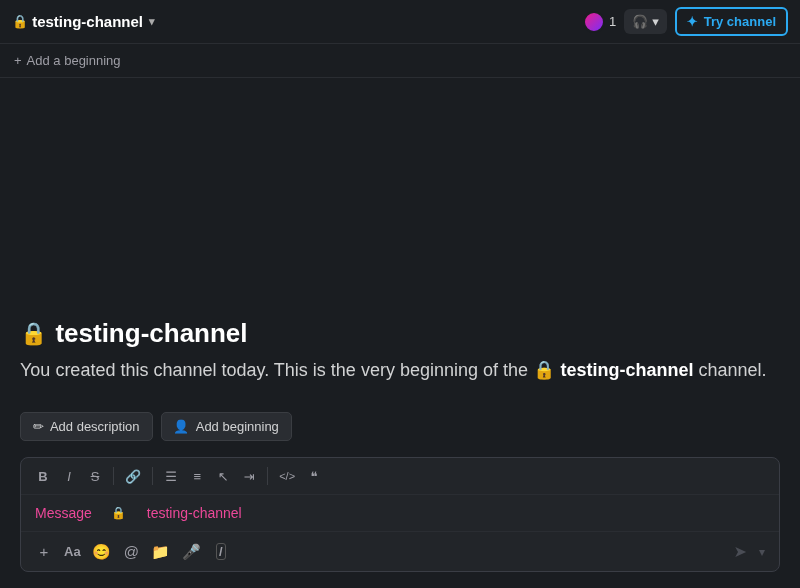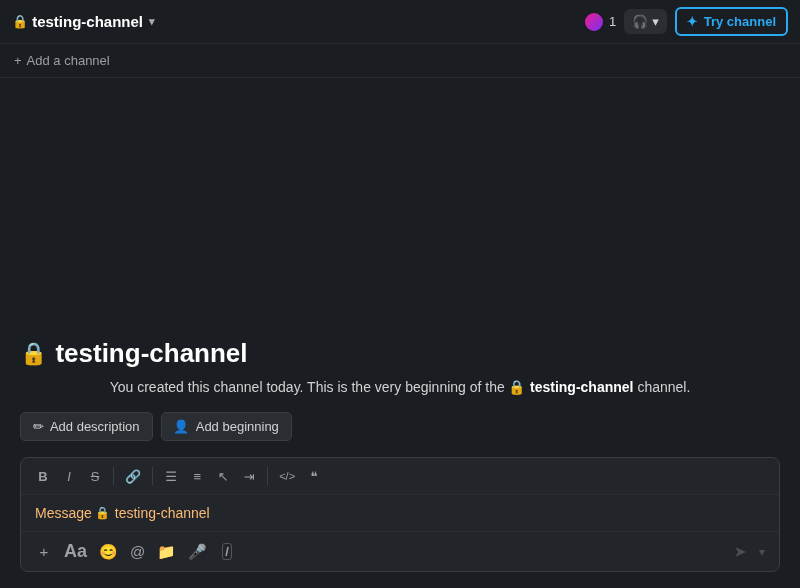--- a/index.html
+++ b/index.html
@@ -141,25 +141,24 @@
       gap: 8px;
       font-size: 26px;
       font-weight: 900;
       color: #fff;
       margin-bottom: 8px;
     }
     .lock-icon-lg {
       font-size: 22px;
     }
     .channel-intro-desc {
-      font-size: 14px;
+      font-size: 18px;
       color: #d1d2d3;
-      margin-bottom: 14px;
+      margin-bottom: 28px;
       line-height: 1.5;
-      text-align: center;
     }
     .channel-intro-desc .channel-name-bold {
       font-weight: 700;
       color: #fff;
     }
     .intro-actions {
       display: flex;
       gap: 8px;
     }
     .intro-btn {
@@ -206,26 +205,26 @@
     }
     .toolbar-sep {
       width: 1px;
       height: 18px;
       background: #3a3d42;
       margin: 0 4px;
     }
     .editor-body {
       padding: 10px 14px;
       min-height: 36px;
-      color: #fdba74;
+      color: #ec4899;
       font-size: 14px;
       cursor: text;
       display: flex;
       align-items: center;
-      gap: 4px;
+      gap: 20px;
     }
     .editor-body .placeholder-lock {
       font-size: 12px;
     }
     .editor-footer {
       display: flex;
       align-items: center;
       justify-content: space-between;
       padding: 6px 10px;
       border-top: 1px solid #2a2d32;
@@ -305,21 +304,21 @@
     <button class="try-canvas-btn">
       <span>✦</span>
       <span>Try channel</span>
     </button>
   </div>
 </div>
 
 <div class="bookmark-bar">
   <button class="add-bookmark-btn">
     <span>+</span>
-    <span>Add a channel</span>
+    <span>Add a beginning</span>
   </button>
 </div>
 
 <div class="main-content">
   <div class="channel-intro">
     <div class="channel-intro-name">
       <span class="lock-icon-lg">🔒</span>
       <span>testing-channel</span>
     </div>
     <p class="channel-intro-desc">
@@ -383,21 +382,21 @@
       <span class="placeholder-lock">🔒</span>
       <span>testing-channel</span>
     </div>
 
     <div class="editor-footer">
       <div class="editor-footer-left">
         <button class="footer-btn">
             <span>+</span>
           </button>
         <button class="footer-btn">
-            <span style="font-size:18px;font-weight:700">Aa</span>
+            <span style="font-size:13px;font-weight:700">Aa</span>
           </button>
         <button class="footer-btn">
             <span>😊</span>
           </button>
         <button class="footer-btn">
             <span>@</span>
           </button>
         <button class="footer-btn">
             <span>📁</span>
           </button>

